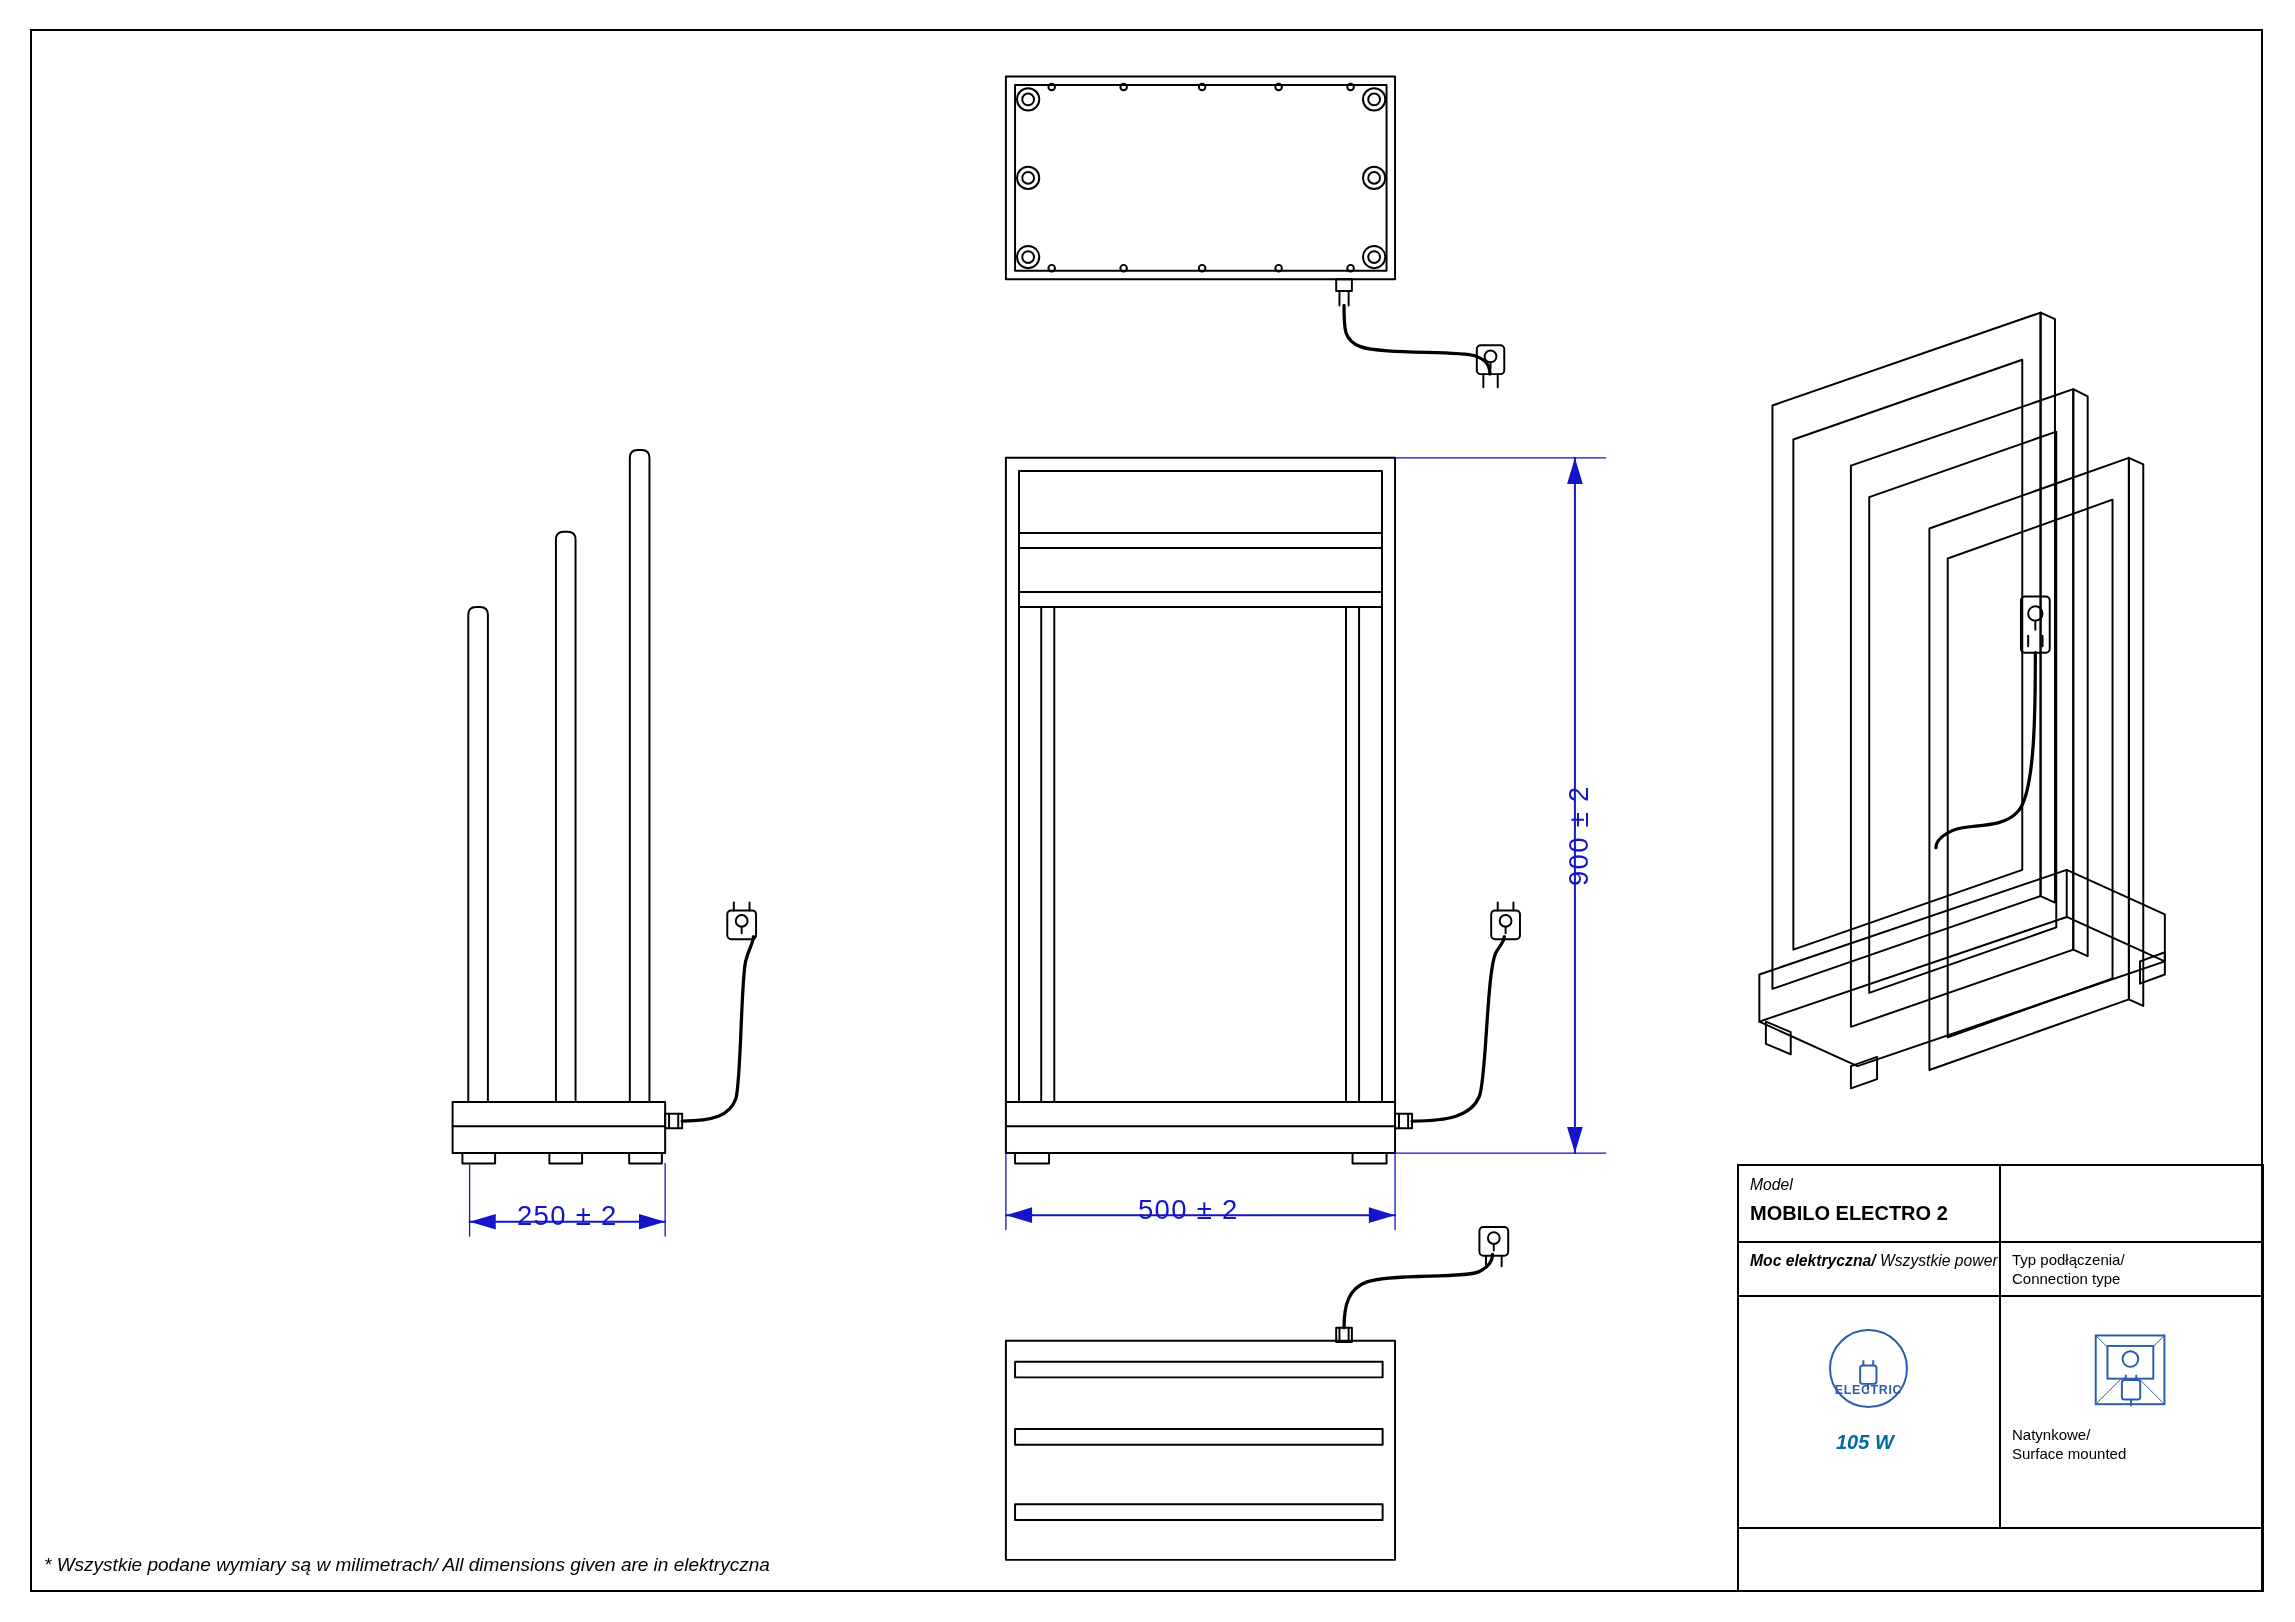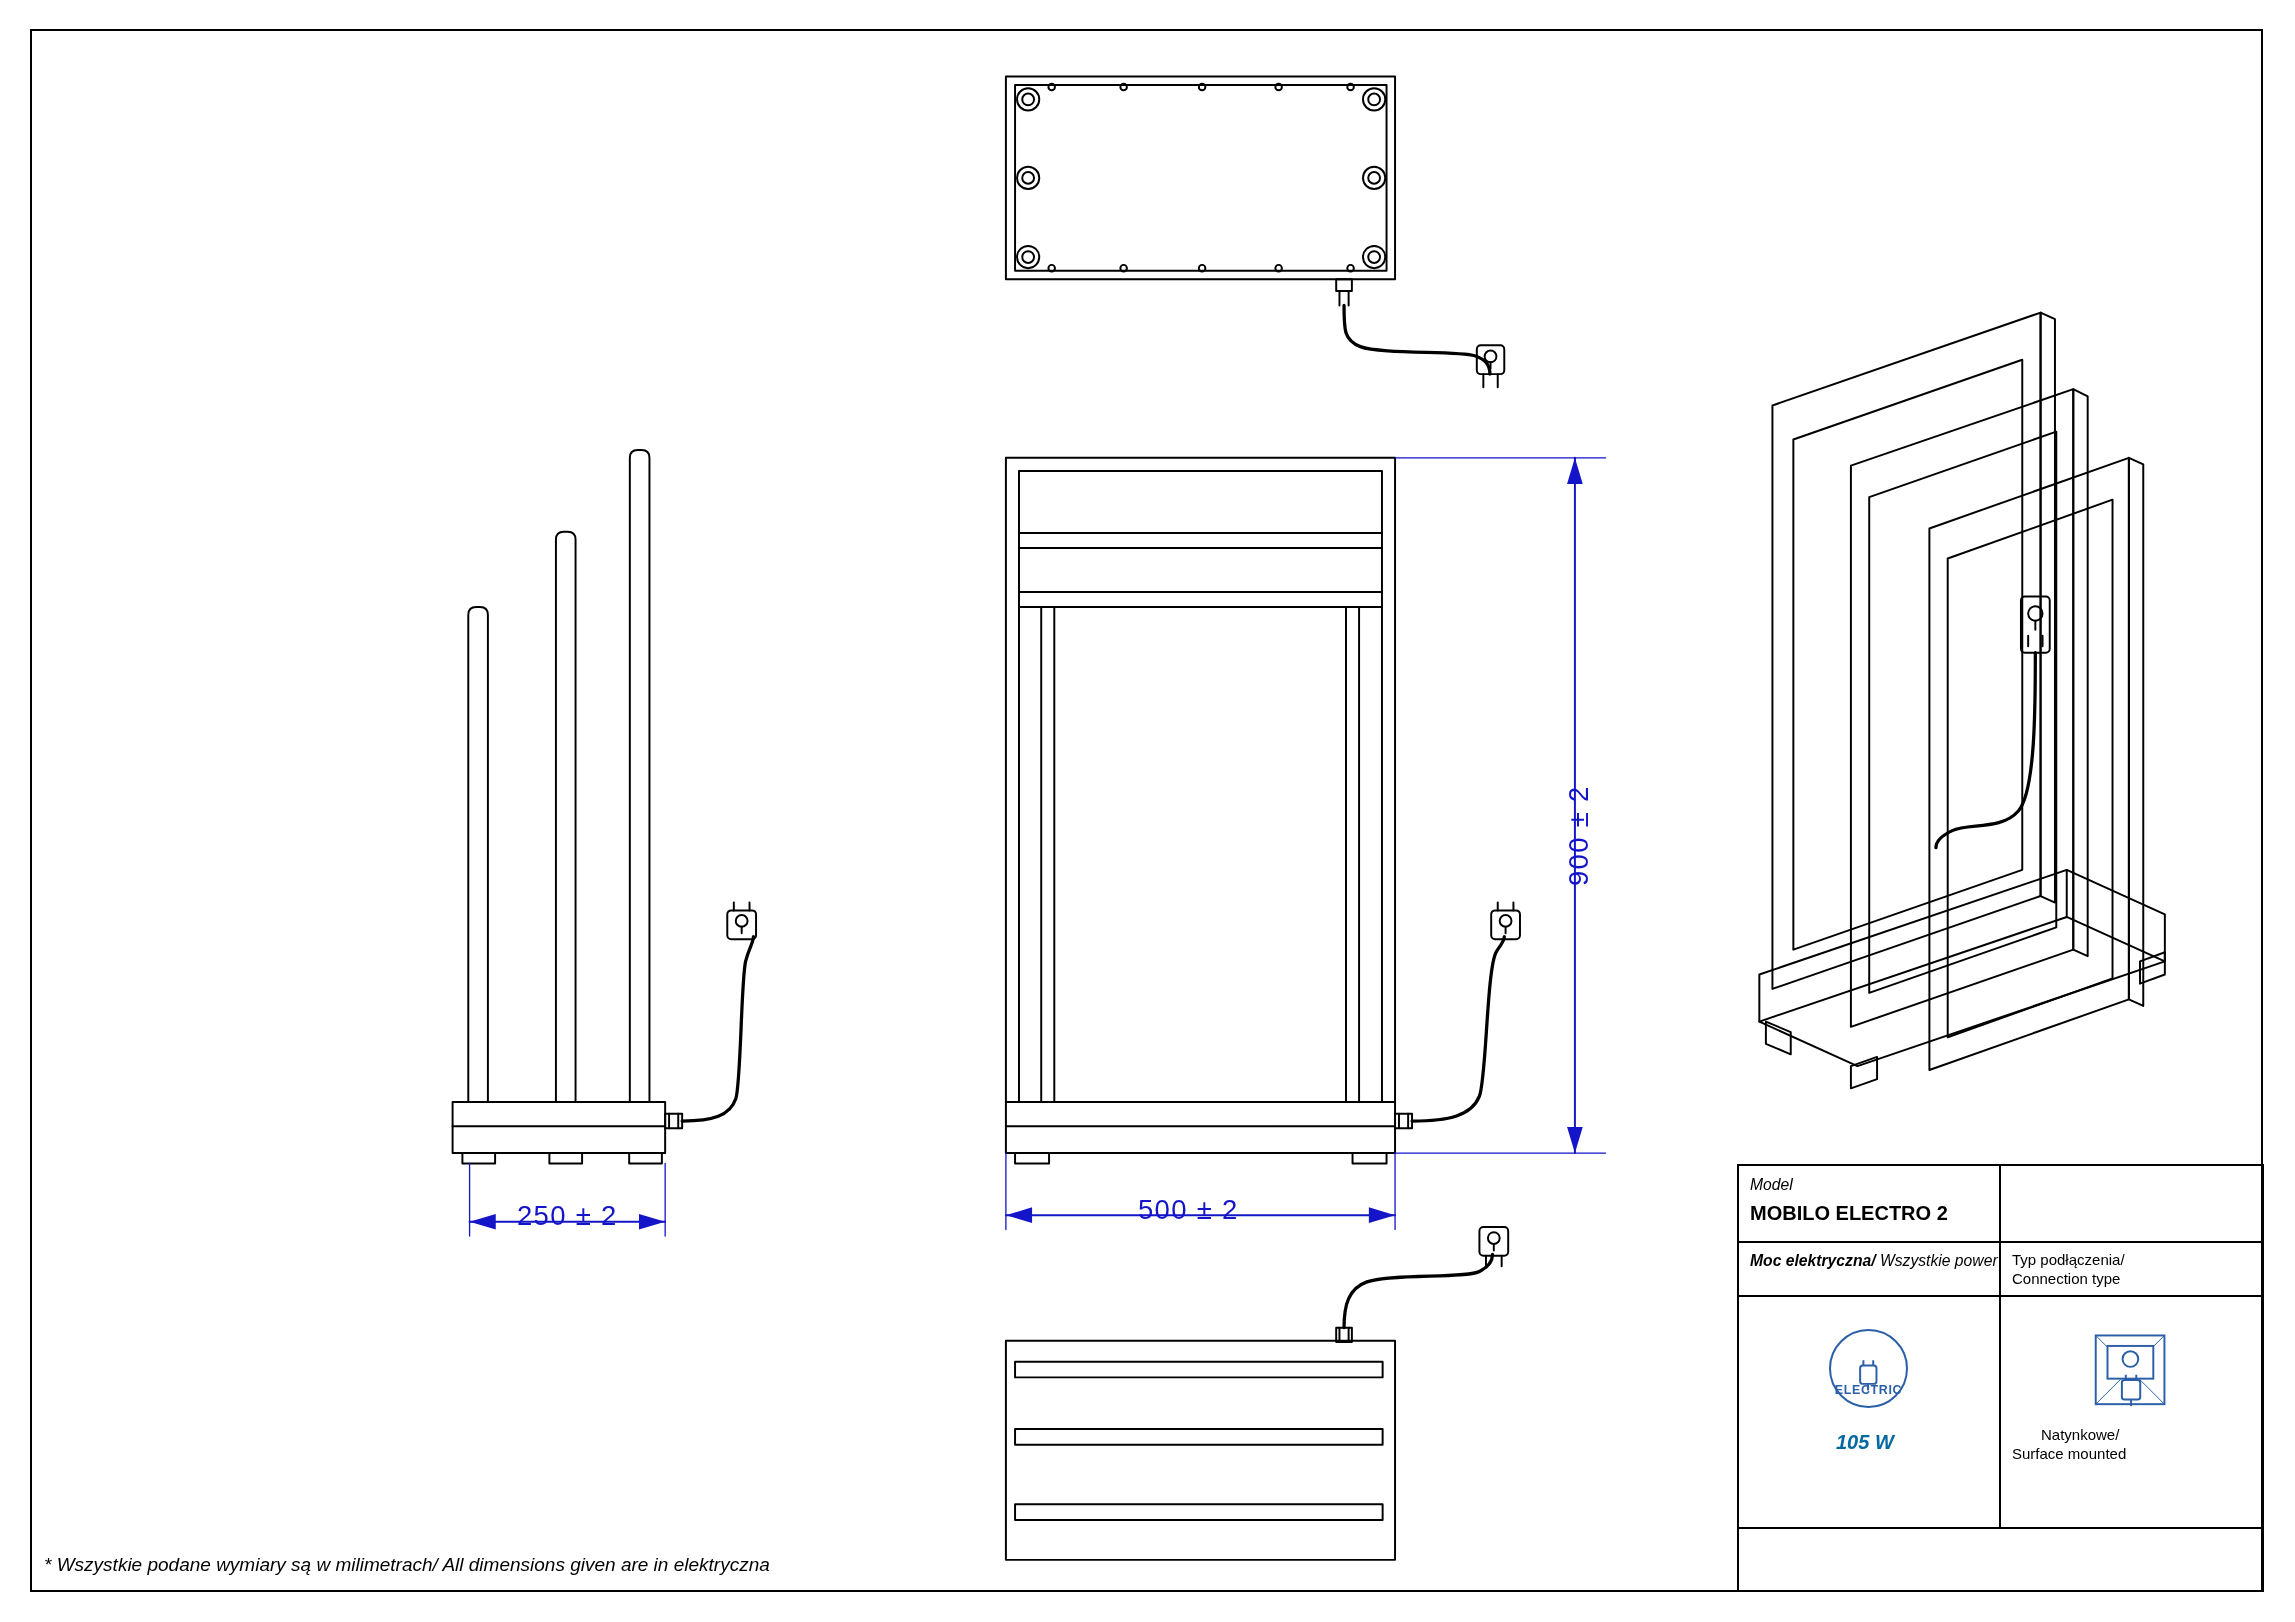--- a/index.html
+++ b/index.html
@@ -238,18 +238,18 @@
         <path d="M548 262 l105 105 M653 262 l-105 105" stroke-width="1.5"></path>
         <rect x="566" y="278" width="70" height="50" fill="#ffffff"></rect>
         <circle cx="601" cy="298" r="12"></circle>
         <rect x="588" y="330" width="28" height="30" rx="4" fill="#ffffff"></rect>
         <path d="M594 322 l0 8 M610 322 l0 8"></path>
         <path d="M602 360 l0 10"></path>
       </g>
     </svg>
 
     <div class="tb-watt" style="left:99px;top:267px;">105 W</div>
-    <div class="tb-cap" style="left:275px;top:262px;margin-left:29px;">Natynkowe/</div>
+    <div class="tb-cap" style="left:275px;top:262px;">Natynkowe/</div>
     <div class="tb-cap" style="left:275px;top:281px;">Surface mounted</div>
   </div>
 
 </div>
 
 
 </body></html>

